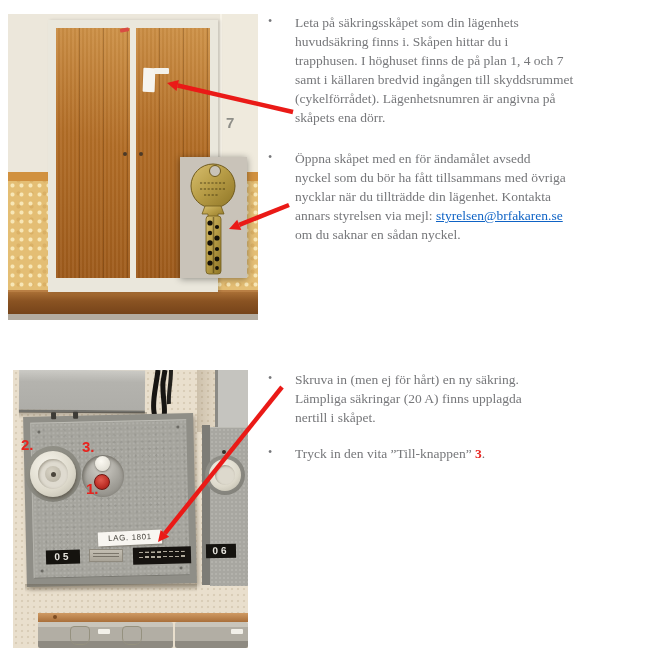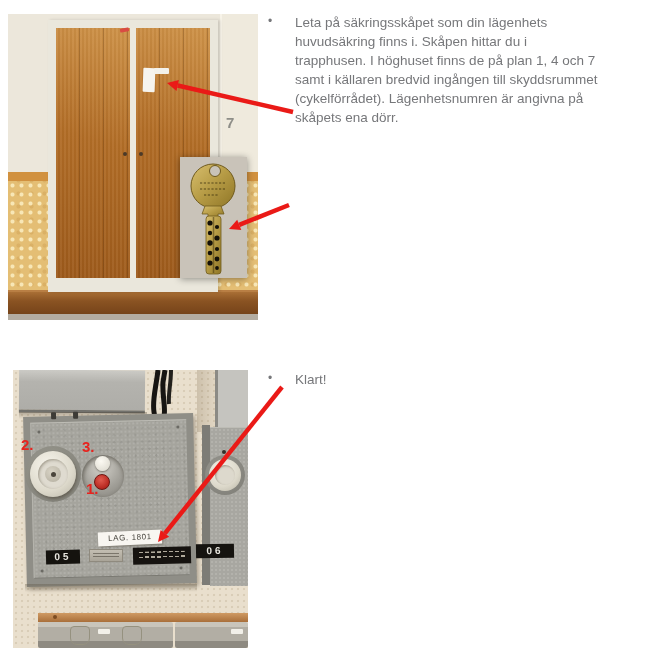--- a/index.html
+++ b/index.html
@@ -2,21 +2,21 @@
 <html><head>
 <meta charset="utf-8">
 <style>
   html,body{margin:0;padding:0;background:#fff;}
   .page{position:relative;width:656px;height:663px;background:#ffffff;overflow:hidden;
         font-family:"Liberation Sans",sans-serif;}
 
   
   .bullets{position:absolute;margin:0;padding:0;list-style:none;
            font-size:13.5px;line-height:19px;color:#76777a;}
-  .bullets li{position:relative;padding-left:32px;white-space:pre-line;}
+  .bullets li{position:relative;padding-left:32px;white-space:pre-line;font-family:Liberation Serif, serif;}
   .bullets li::before{content:"•";position:absolute;left:5px;top:-1px;font-size:12px;color:#76777a;}
   .text-top{left:263px;top:13px;width:390px;}
   .text-top li{margin-bottom:22px;}
   .text-bottom{left:263px;top:370px;width:390px;}
   .text-bottom li{margin-bottom:17px;}
   .red{color:#e82420;font-weight:bold;}
   a.link{color:#0f63c5;text-decoration:underline;cursor:pointer;}
 
   
   .photo{position:absolute;overflow:hidden;}
@@ -96,21 +96,21 @@
   .pb-btn-red{left:81px;top:104px;width:16px;height:16px;
       background:radial-gradient(circle at 42% 35%,#e05a4e,#b92a22 65%,#8f1d17);
       border:1px solid #6e1511;box-sizing:border-box;}
   .marker{font-size:15px;font-weight:800;color:#e8231e;z-index:6;}
   .pb-lag{left:85px;top:161px;width:64px;height:14px;background:#f8f6f1;transform:rotate(-2.5deg);
       font-size:8px;color:#45433c;letter-spacing:.6px;line-height:14px;text-align:center;
       box-shadow:1px 1px 2px rgba(60,50,35,.4);z-index:5;}
   .plate{background:#15130f;color:#e8e6df;font-weight:bold;font-size:10px;letter-spacing:3px;
       text-align:center;line-height:14px;height:14px;z-index:5;}
   .pb-plate05{left:33px;top:180px;width:34px;transform:rotate(-1.5deg);}
-  .pb-plate06{left:183px;top:174px;width:38px;transform:rotate(-1deg);}
+  .pb-plate06{left:193px;top:174px;width:30px;transform:rotate(-1deg);}
   .pb-metalplate{left:76px;top:179px;width:34px;height:13px;
       background:linear-gradient(180deg,#c3beb2,#a9a498);border:1px solid #8f8a7e;box-sizing:border-box;}
   .pb-metalplate::after{content:"";position:absolute;left:3px;right:3px;top:3px;height:6px;
       background:repeating-linear-gradient(180deg,rgba(60,55,45,.5) 0 1px,transparent 1px 3px);}
   .pb-infolabel{left:120px;top:177px;width:58px;height:17px;background:#161310;transform:rotate(-1.5deg);z-index:5;}
   .pb-infolabel::after{content:"";position:absolute;left:6px;right:6px;top:4px;height:8px;
       background:repeating-linear-gradient(180deg,rgba(215,208,190,.8) 0 1.5px,transparent 1.5px 5px);
       -webkit-mask-image:repeating-linear-gradient(90deg,#000 0 4px,transparent 4px 6px);
       mask-image:repeating-linear-gradient(90deg,#000 0 4px,transparent 4px 6px);}
   .pb-panelR-edge{left:189px;top:55px;width:8px;height:160px;background:#7d7c76;}
@@ -196,20 +196,25 @@
     </div>
   </div>
 
   <ul class="bullets text-top">
       <li><span>Leta på säkringsskåpet som din lägenhets
 huvudsäkring finns i. Skåpen hittar du i
 trapphusen. I höghuset finns de på plan 1, 4 och 7
 samt i källaren bredvid ingången till skyddsrummet
 (cykelförrådet). Lägenhetsnumren är angivna på
 skåpets ena dörr.</span></li>
+      <li><span>Öppna skåpet med en för ändamålet avsedd
+nyckel som du bör ha fått tillsammans med övriga
+nycklar när du tillträdde din lägenhet. Kontakta
+annars styrelsen via mejl: </span><a class="link link" href="#">styrelsen@brfakaren.se</a><span>
+om du saknar en sådan nyckel.</span></li>
     </ul>
 
   <div class="photo photo-bottom">
     <div class="pb-boxTL"></div>
     <div class="pb-boxTL-shadow"></div>
     <div class="pb-shadowstrip"></div>
     <div class="pb-boxTR"></div>
     <svg class="pb-cable" viewBox="0 0 45 60">
       <path d="M20,0 C18,18 14,30 16,42 C17,52 24,54 26,46 C28,38 24,26 25,12 L27,0" fill="none" stroke="#171512" stroke-width="5"></path>
       <path d="M33,0 C33,14 30,24 31,34" fill="none" stroke="#22201c" stroke-width="4"></path>
@@ -260,21 +265,24 @@
       <span class="knock" style="left:32px;"></span>
       <span class="knock" style="left:84px;"></span>
       <span class="slot" style="left:60px;"></span>
     </div>
     <div class="trunk pb-trunkR">
       <span class="slot" style="left:56px;"></span>
     </div>
   </div>
 
   <ul class="bullets text-bottom">
-      <li><span>Klart!</span></li>
+      <li><span>Skruva in (men ej för hårt) en ny säkring.
+Lämpliga säkringar (20 A) finns upplagda
+nertill i skåpet.</span></li>
+      <li><span>Tryck in den vita ”Till-knappen” </span><span class="red">3</span><span>.</span></li>
     </ul>
 
   <svg class="arrows" width="656" height="663" viewBox="0 0 656 663">
     <g stroke="#ea1a17" stroke-width="4.5" fill="#ea1a17">
       <g>
         <line x1="293" y1="112" x2="177.7" y2="85.5"></line>
         <polygon points="167,83 178.9,80.1 176.5,90.9" stroke="none"></polygon>
       </g>
       <g>
         <line x1="289" y1="205" x2="239.2" y2="224.9"></line>

